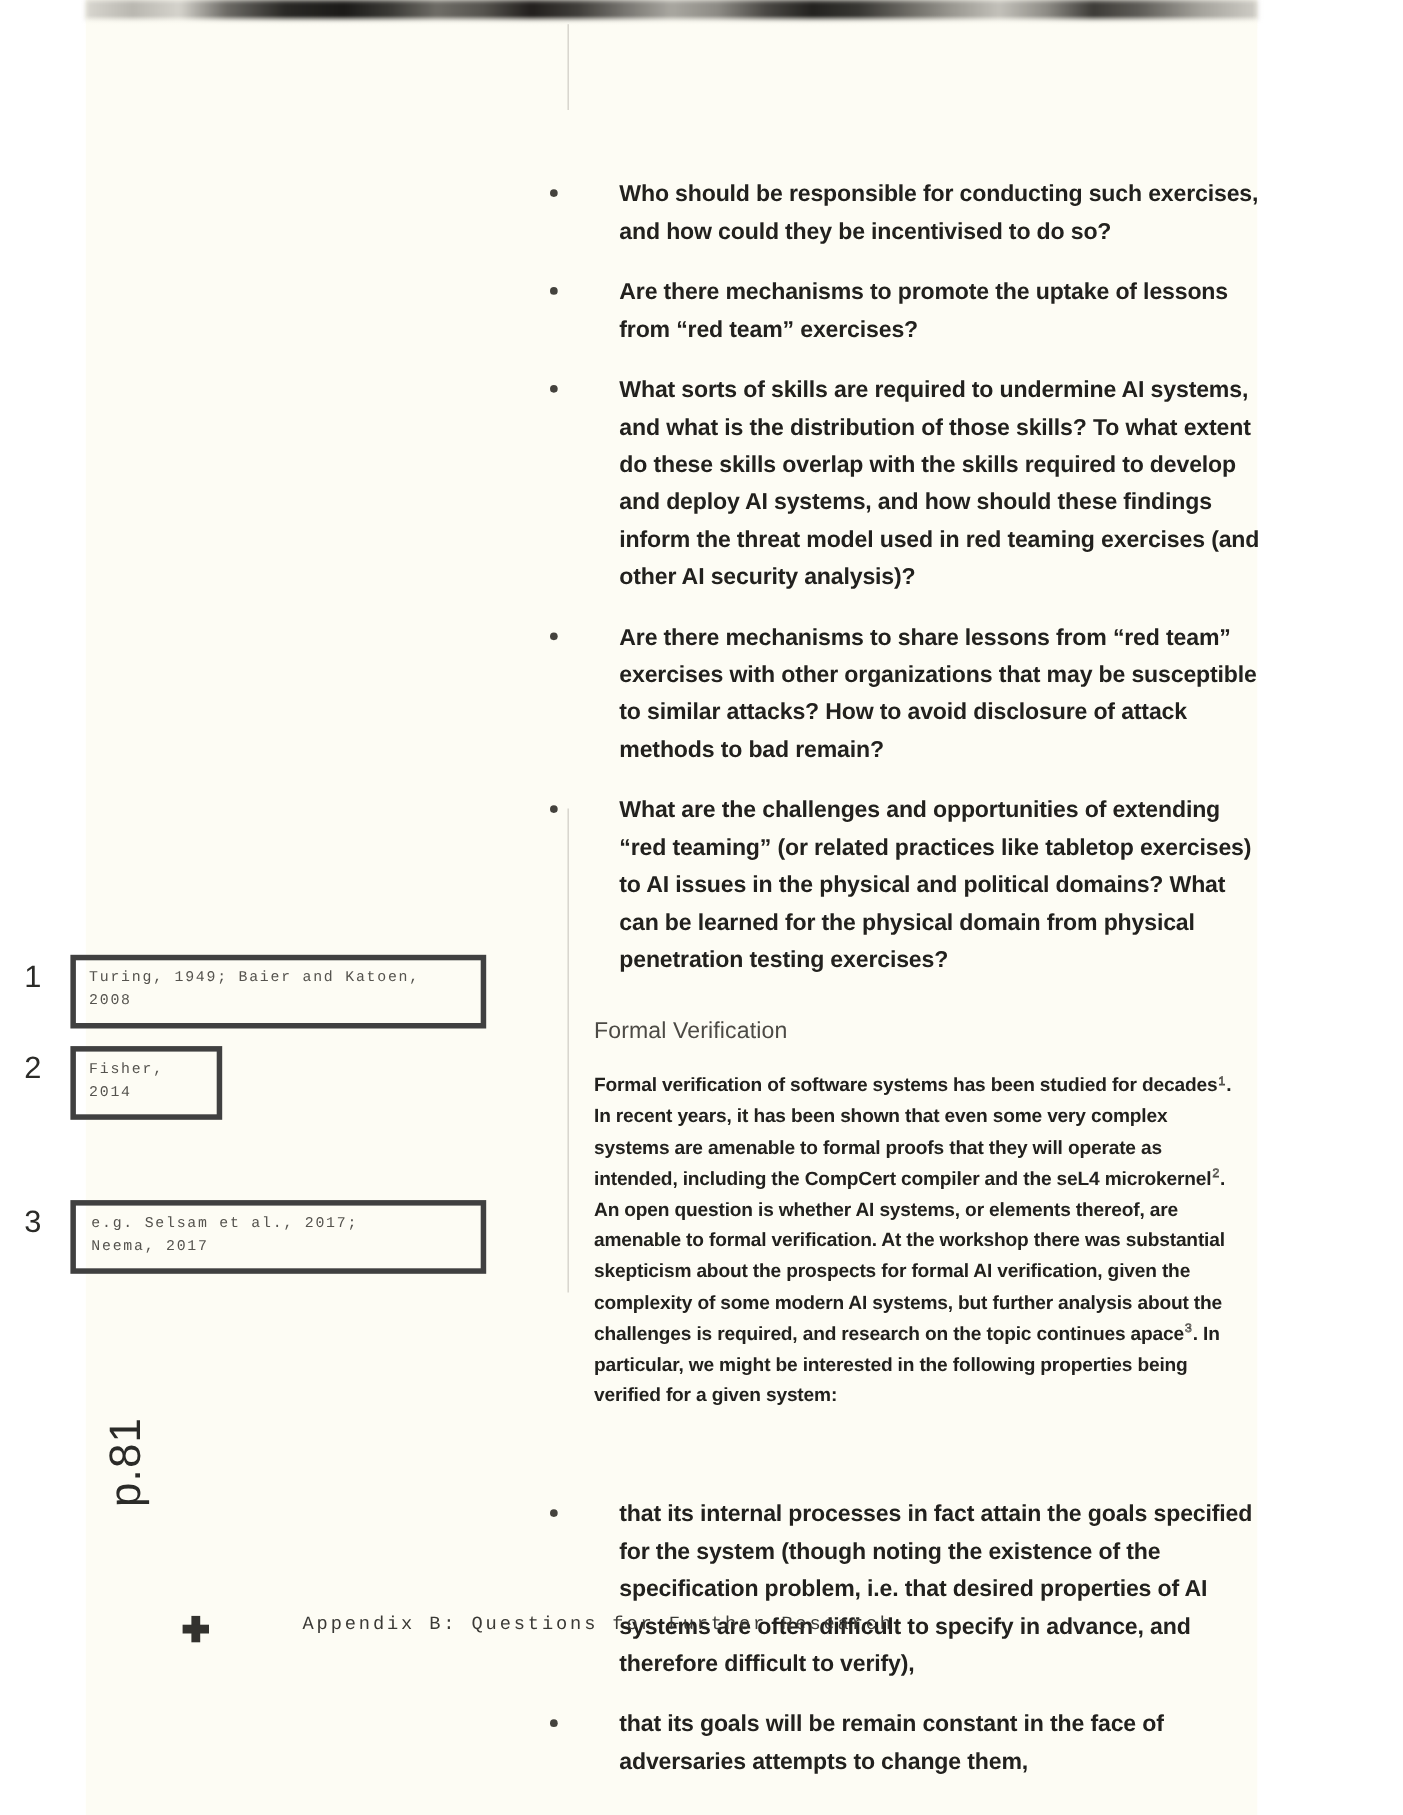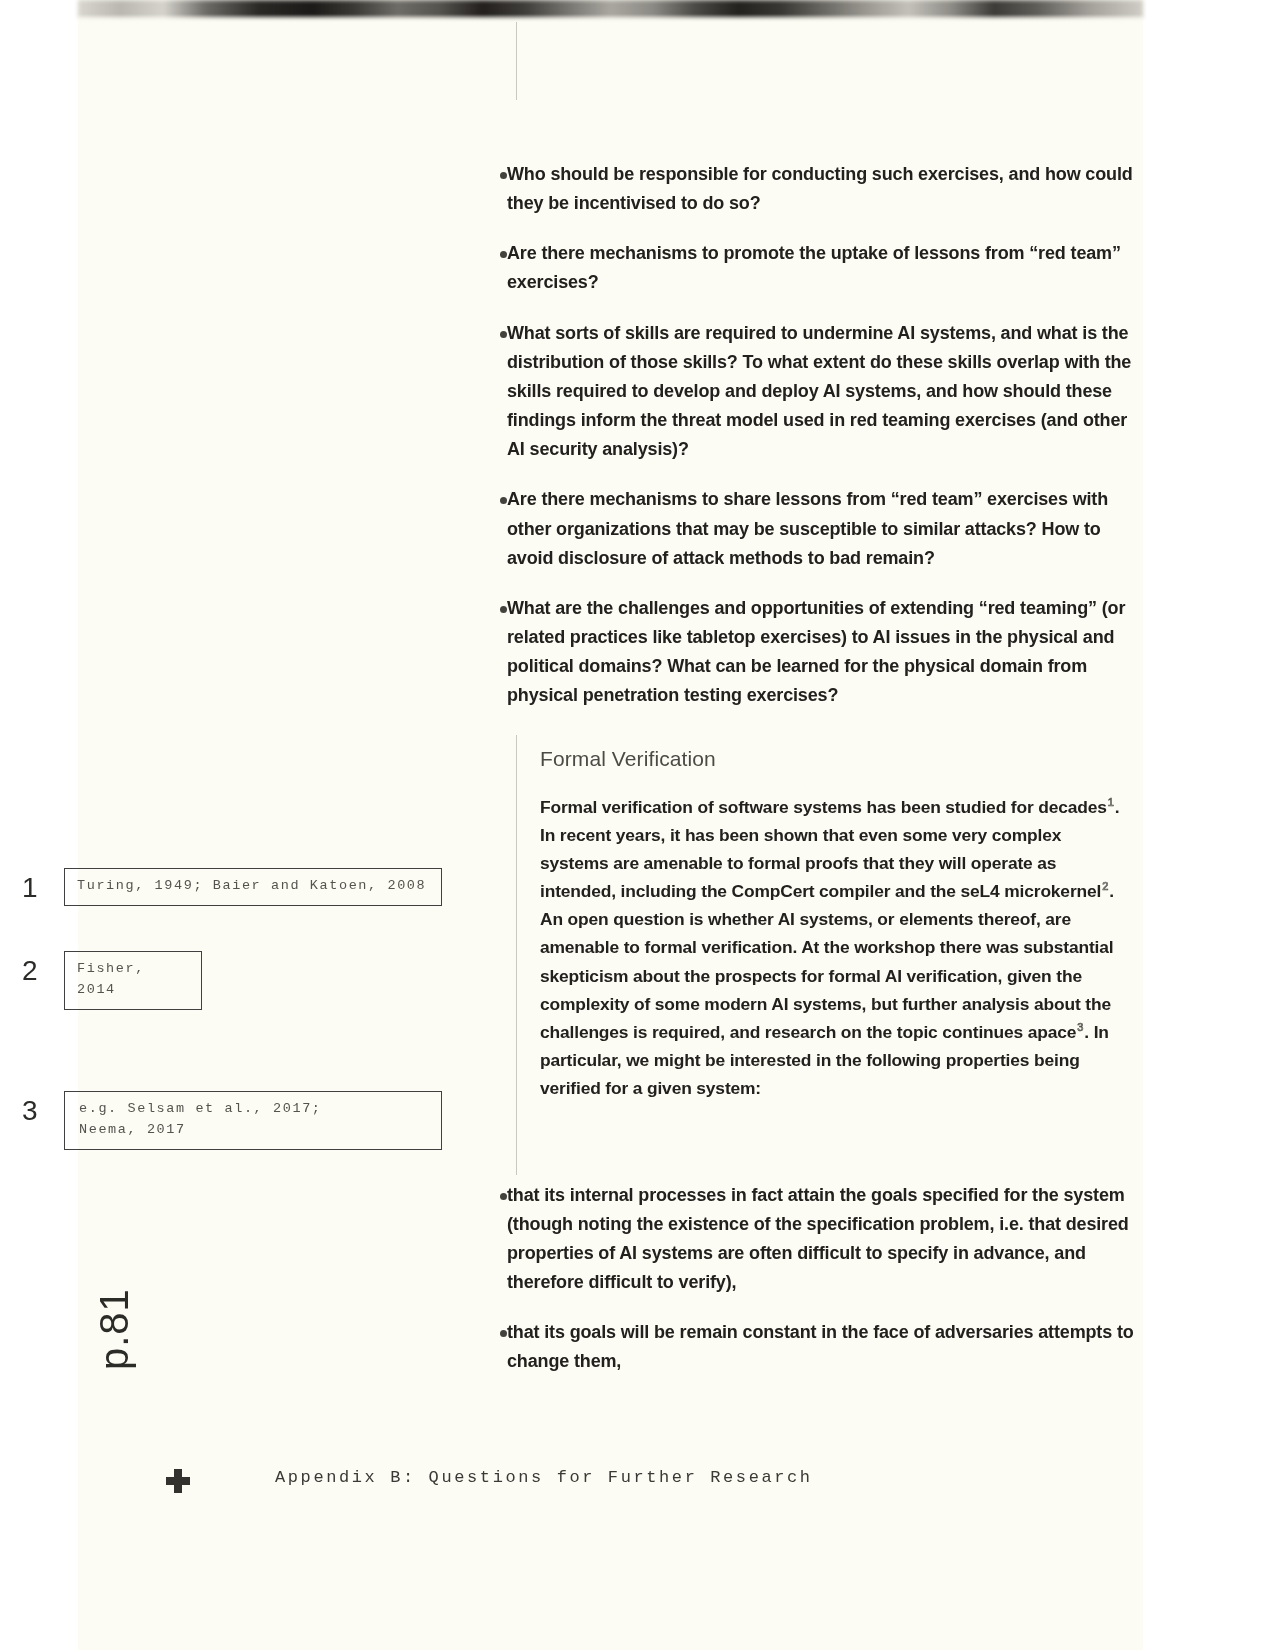--- a/index.html
+++ b/index.html
@@ -103,21 +103,21 @@
   .footnote-num {
     font-family: "Liberation Sans", sans-serif;
     font-size: 28px;
     font-weight: 400;
     color: #2b2b28;
     width: 42px;
     line-height: 1;
     padding-top: 6px;
   }
   .footnote-box {
-    border: 1px solid #404040;
+    border: 5px solid #404040;
     background: transparent;
     padding: 7px 10px 8px 12px;
     font-family: "Liberation Mono", monospace;
     font-size: 13.5px;
     letter-spacing: 1.6px;
     color: #55534e;
     line-height: 1.55;
     white-space: pre-line;
     box-sizing: border-box;
   }
@@ -145,21 +145,22 @@
   }
   .bullet-dot {
     width: 7px;
     height: 7px;
     border-radius: 50%;
     background: #44423d;
     flex: 0 0 auto;
     margin-top: 12px;
   }
   .bullet-text {
-    font-size: 18px;
+    margin-left: 56px;
+    font-size: 21px;
     font-weight: bold;
     line-height: 1.62;
     color: #22211e;
     letter-spacing: -0.15px;
   }
 
   
   .section-heading {
     font-size: 21px;
     font-weight: 400;

